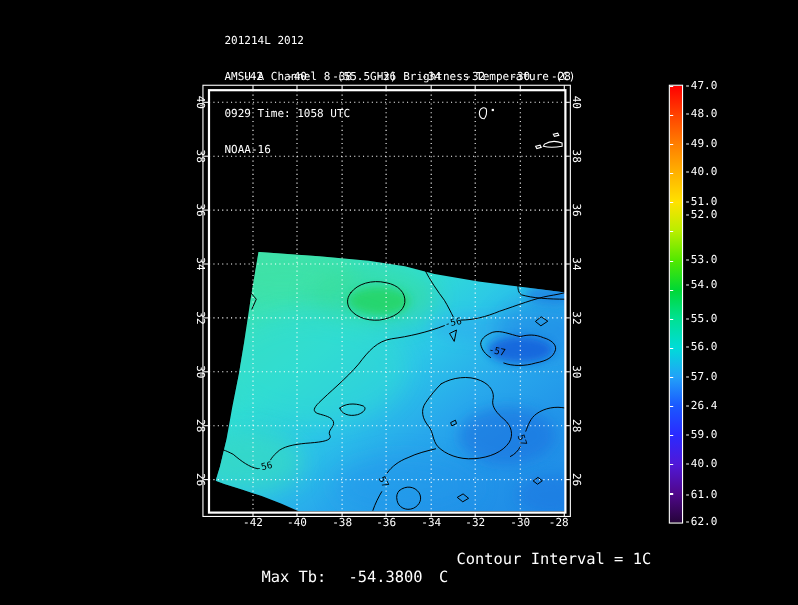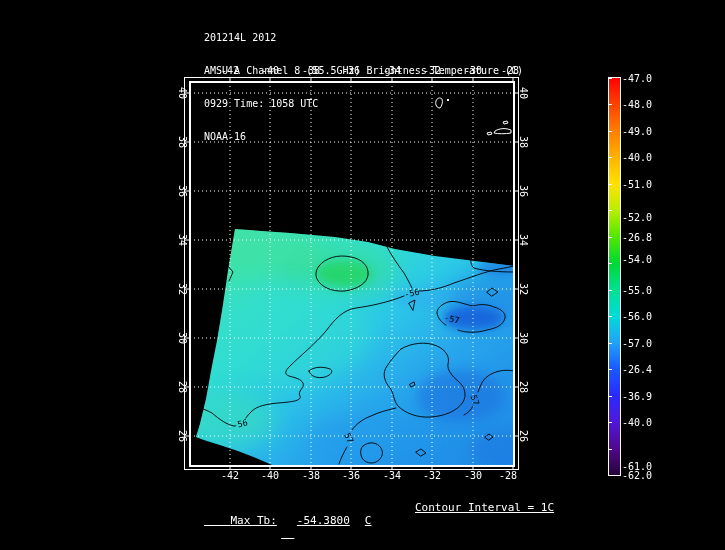--- a/index.html
+++ b/index.html
@@ -13,21 +13,21 @@
   .yr{left:523px;transform:translate(-50%,-50%) rotate(90deg);}
   .cbar{position:absolute;left:608px;top:77px;width:11px;height:397px;border:1px solid #fff;
         background:linear-gradient(to bottom,
           #ff0000 0%, #ff4200 6.67%, #ff7e00 13.33%, #ffb200 20%,
           #ffe200 26.67%, #b8ee00 33.33%, #52e800 40%, #00d834 46.67%,
           #00e192 53.33%, #00dcd8 60%, #22a2f8 66.67%, #1a58ff 73.33%,
           #2a2aff 80%, #5018d8 86.67%, #50088c 93.33%, #26043a 100%);}
   .cbar:before{content:"";position:absolute;left:0;top:0;width:3px;height:100%;
         background:repeating-linear-gradient(to bottom,#fff 0 1px,transparent 1px 26.47px);}
   .cl{position:absolute;left:622px;font-size:10px;transform:translateY(-50%);white-space:pre;}
-  .footer{position:absolute;top:501px;font-size:11px;white-space:pre;text-decoration:underline;}
+  .footer{position:absolute;top:501px;font-size:14px;white-space:pre;}
   .f-left{left:204px;text-align:center;}
   .f-right{left:415px;}
   .f-val{margin-left:20px;}
   .f-unit{margin-left:15px;}
   svg{position:absolute;left:0;top:0;}
   svg text{font-family:"DejaVu Sans Mono", monospace;}
 </style>
 </head>
 <body>
 
@@ -220,30 +220,30 @@
   <div class="axis-label yr" style="top:338px">30</div>
   <div class="axis-label yr" style="top:387px">28</div>
   <div class="axis-label yr" style="top:436px">26</div>
 
   <div class="cbar"></div>
   <div class="cl" style="top:78px">-47.0</div>
   <div class="cl" style="top:104px">-48.0</div>
   <div class="cl" style="top:131px">-49.0</div>
   <div class="cl" style="top:157px">-40.0</div>
   <div class="cl" style="top:184px">-51.0</div>
-  <div class="cl" style="top:217px">-52.0</div>
-  <div class="cl" style="top:237px">-26.8</div>
+  <div class="cl" style="top:196px">-52.0</div>
+  <div class="cl" style="top:237px">-53.0</div>
   <div class="cl" style="top:259px">-54.0</div>
   <div class="cl" style="top:290px">-55.0</div>
   <div class="cl" style="top:316px">-56.0</div>
   <div class="cl" style="top:343px">-57.0</div>
   <div class="cl" style="top:369px">-26.4</div>
-  <div class="cl" style="top:396px">-36.9</div>
+  <div class="cl" style="top:396px">-59.0</div>
   <div class="cl" style="top:422px">-40.0</div>
-  <div class="cl" style="top:466px">-61.0</div>
+  <div class="cl" style="top:450px">-61.0</div>
   <div class="cl" style="top:475px">-62.0</div>
 
   <div class="footer f-left">
     <span>Max Tb:</span><span class="f-val">-54.3800</span><span class="f-unit">C</span>
   </div>
   <div class="footer f-right">Contour Interval = 1C</div>
 
 </div>
 
 </body></html>

